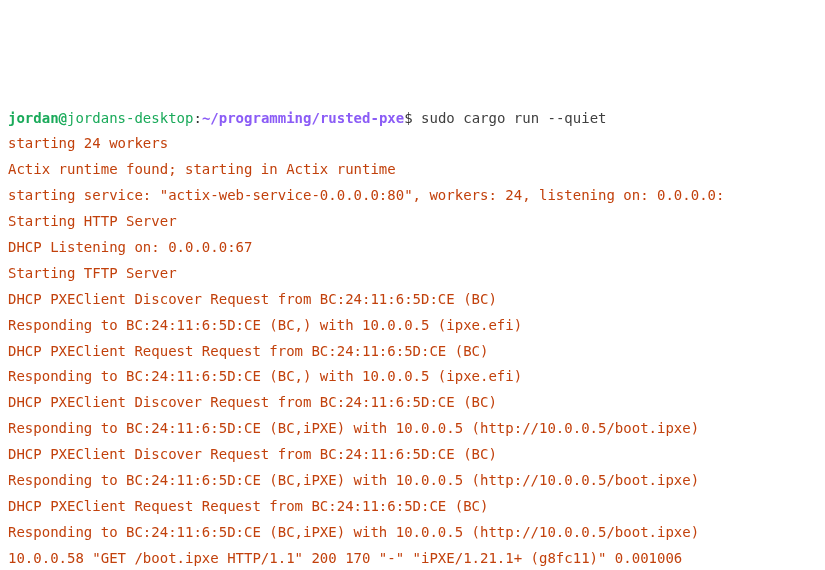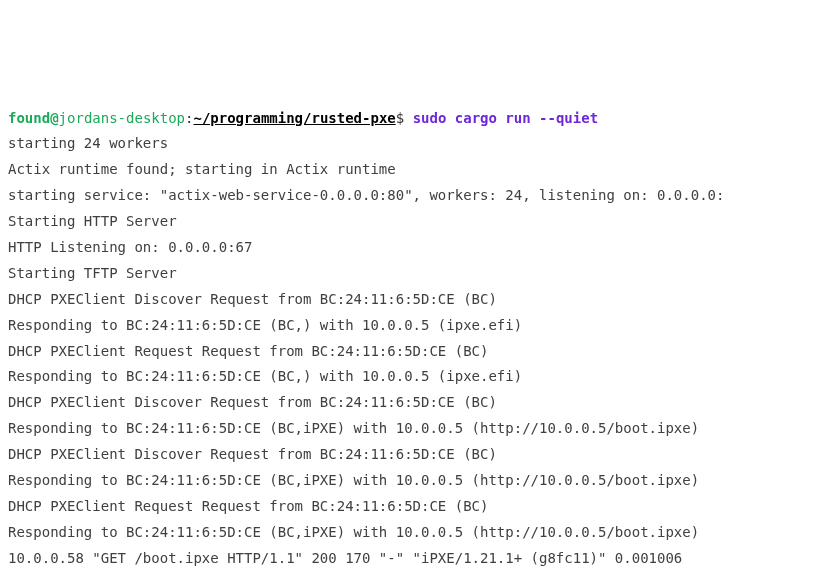--- a/index.html
+++ b/index.html
@@ -24,49 +24,47 @@
       font-weight: bold;
     }
     .prompt-host {
       color: #1aaa5a;
       font-weight: normal;
     }
     .prompt-colon {
       color: #333333;
     }
     .prompt-path {
-      color: #000000;
+      color: #8b5cf6;
       font-weight: bold;
-      text-decoration: underline;
     }
     .prompt-dollar {
       color: #333333;
     }
     .command {
-      color: #6d28d9;
-      font-weight: bold;
+      color: #404040;
     }
     .output-line {
-      color: #404040;
+      color: #c2410c;
     }
     .terminal {
       white-space: pre;
     }
   </style>
 </head>
 <body>
 
 
 
-<div class="terminal"><span class="prompt-user">found</span><span class="prompt-user">@</span><span class="prompt-host">jordans-desktop</span><span class="prompt-colon">:</span><span class="prompt-path">~/programming/rusted-pxe</span><span class="prompt-dollar">$</span><span class="command"> sudo cargo run --quiet</span>
+<div class="terminal"><span class="prompt-user">jordan</span><span class="prompt-user">@</span><span class="prompt-host">jordans-desktop</span><span class="prompt-colon">:</span><span class="prompt-path">~/programming/rusted-pxe</span><span class="prompt-dollar">$</span><span class="command"> sudo cargo run --quiet</span>
 <span class="output-line">starting 24 workers</span>
 <span class="output-line">Actix runtime found; starting in Actix runtime</span>
 <span class="output-line">starting service: "actix-web-service-0.0.0.0:80", workers: 24, listening on: 0.0.0.0:</span>
 <span class="output-line">Starting HTTP Server</span>
-<span class="output-line">HTTP Listening on: 0.0.0.0:67</span>
+<span class="output-line">DHCP Listening on: 0.0.0.0:67</span>
 <span class="output-line">Starting TFTP Server</span>
 <span class="output-line">DHCP PXEClient Discover Request from BC:24:11:6:5D:CE (BC)</span>
 <span class="output-line">Responding to BC:24:11:6:5D:CE (BC,) with 10.0.0.5 (ipxe.efi)</span>
 <span class="output-line">DHCP PXEClient Request Request from BC:24:11:6:5D:CE (BC)</span>
 <span class="output-line">Responding to BC:24:11:6:5D:CE (BC,) with 10.0.0.5 (ipxe.efi)</span>
 <span class="output-line">DHCP PXEClient Discover Request from BC:24:11:6:5D:CE (BC)</span>
 <span class="output-line">Responding to BC:24:11:6:5D:CE (BC,iPXE) with 10.0.0.5 (http://10.0.0.5/boot.ipxe)</span>
 <span class="output-line">DHCP PXEClient Discover Request from BC:24:11:6:5D:CE (BC)</span>
 <span class="output-line">Responding to BC:24:11:6:5D:CE (BC,iPXE) with 10.0.0.5 (http://10.0.0.5/boot.ipxe)</span>
 <span class="output-line">DHCP PXEClient Request Request from BC:24:11:6:5D:CE (BC)</span>

